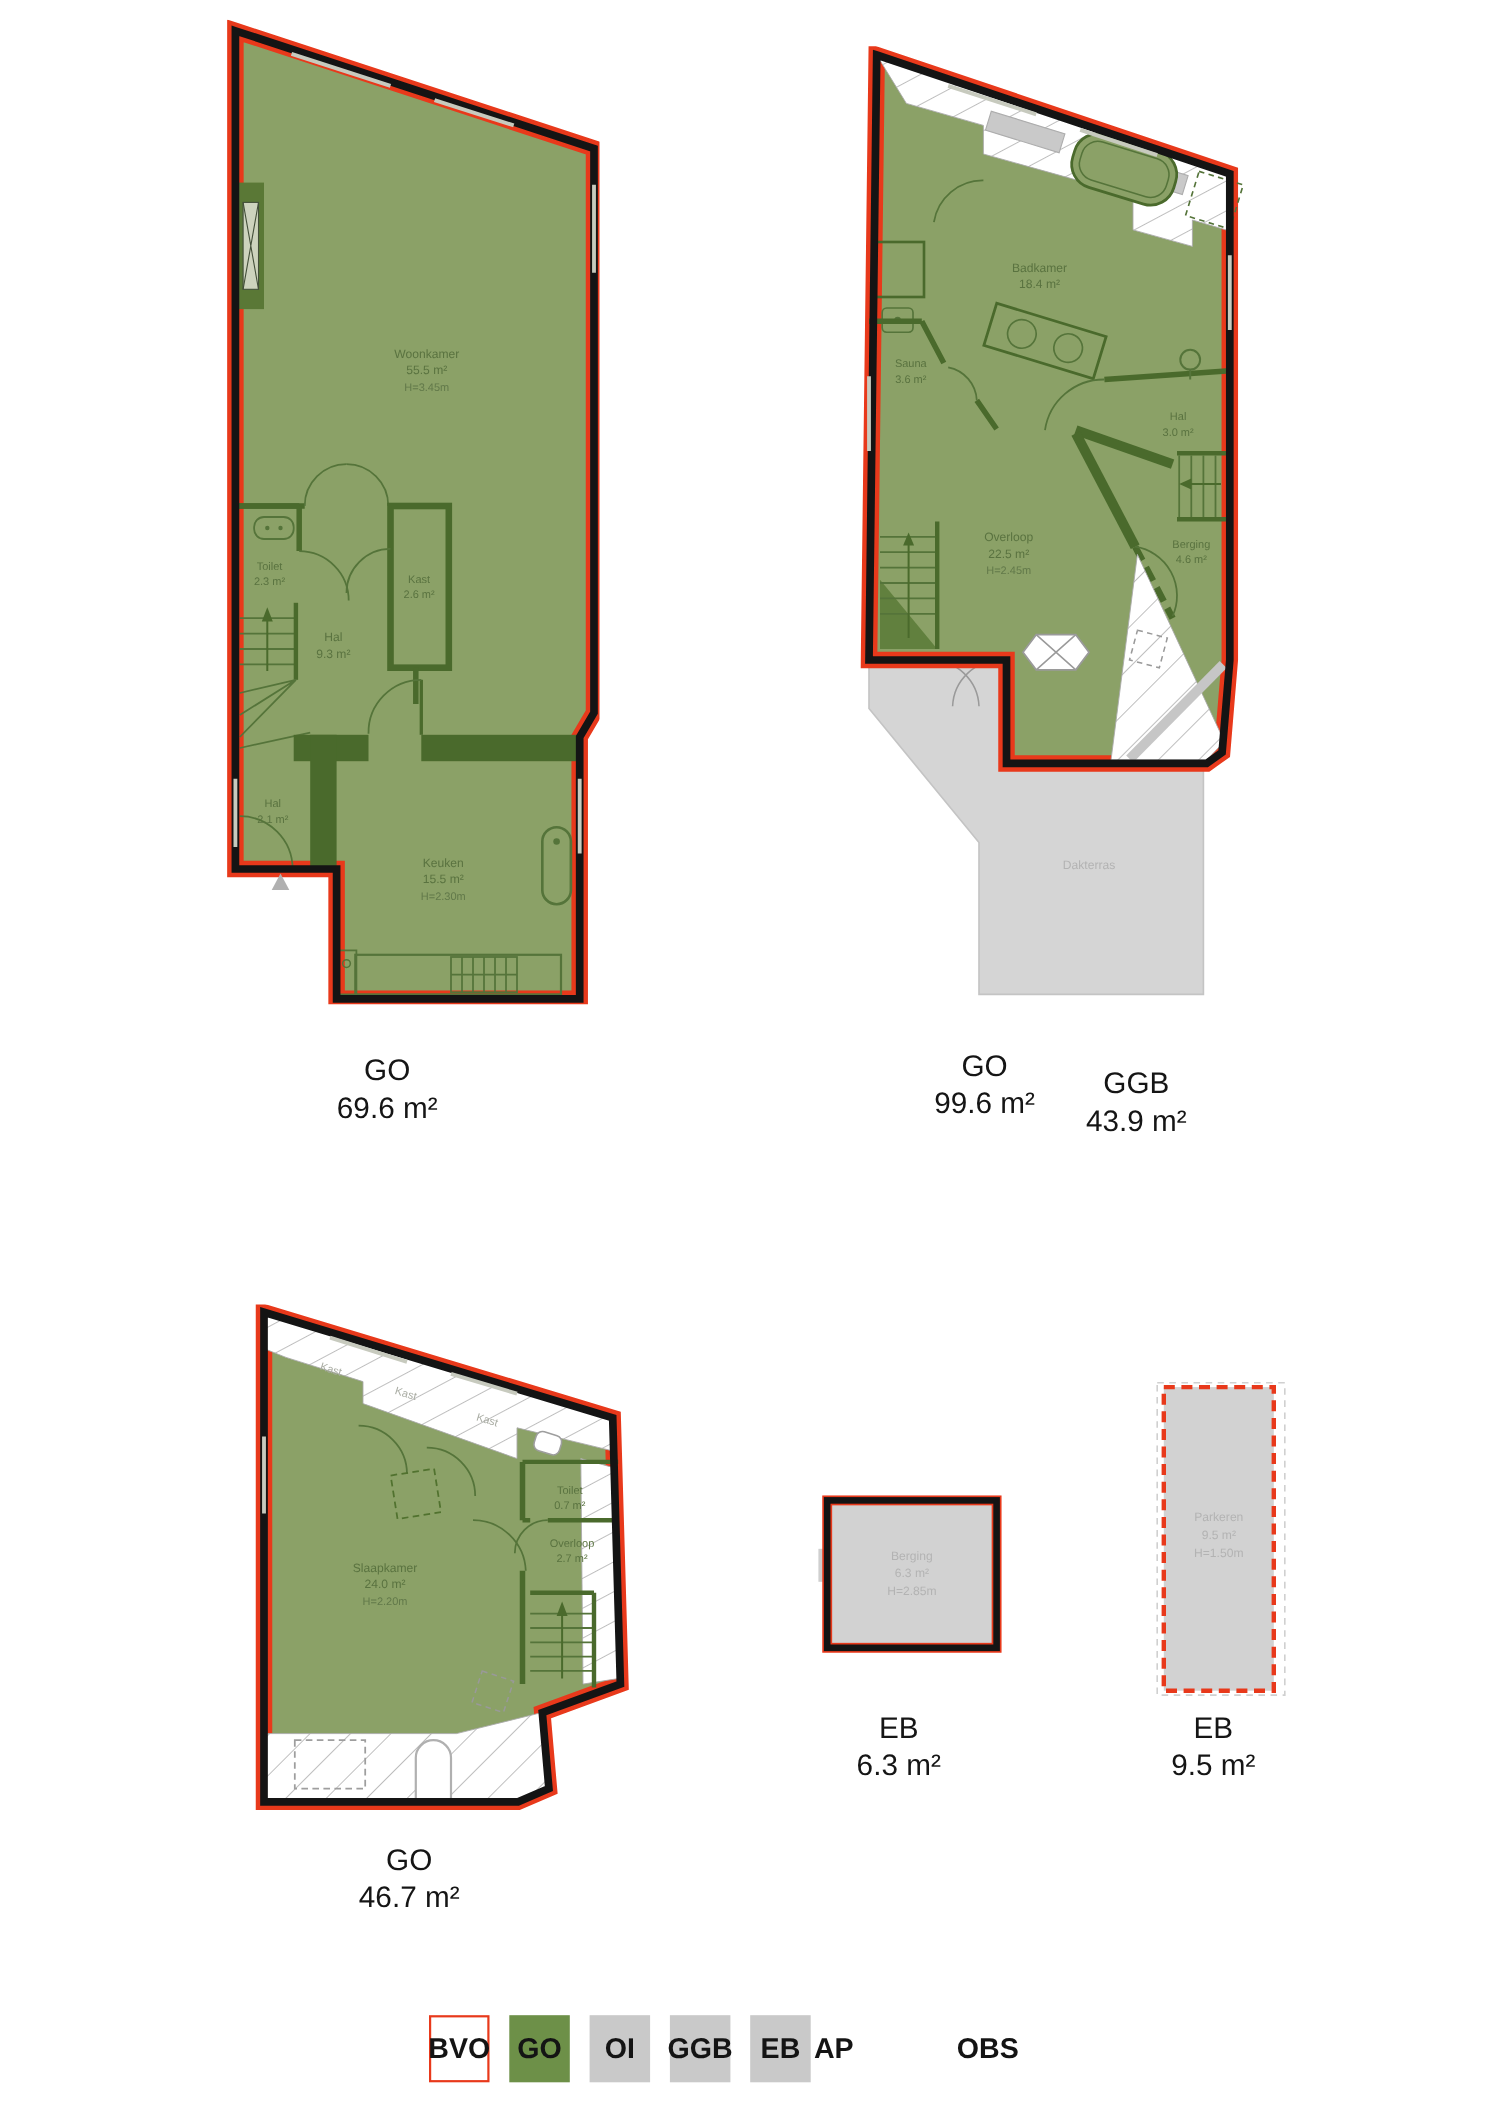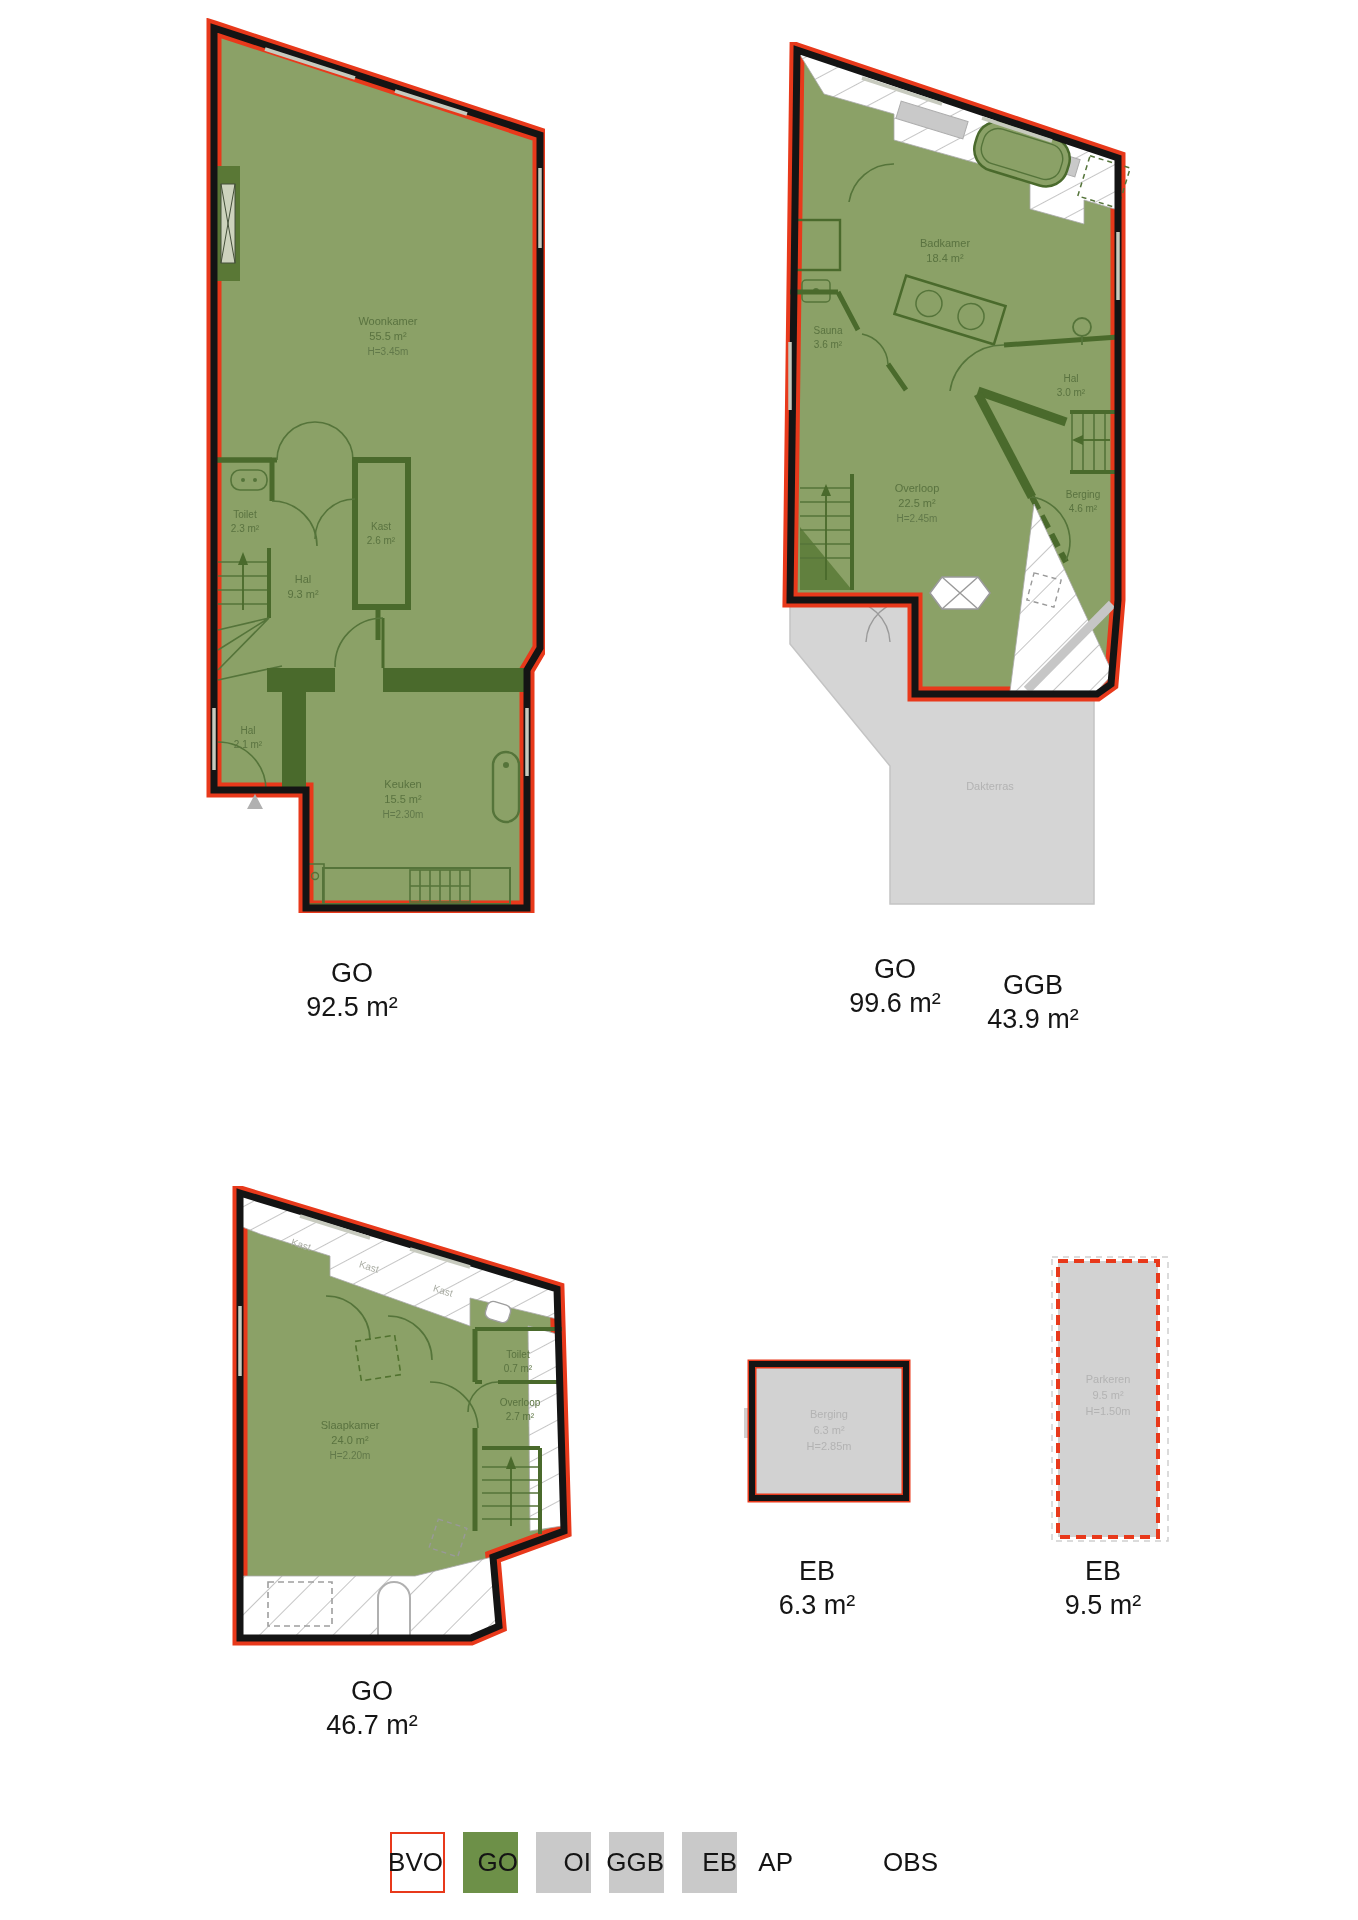--- a/index.html
+++ b/index.html
@@ -14,21 +14,21 @@
   .rtxt{fill:#5a7340;font-size:11px;text-anchor:middle;}
   .rtxt2{fill:#62794a;font-size:10px;text-anchor:middle;}
   .rtxts{fill:#5a7340;font-size:10px;text-anchor:middle;}
   .gtxt{fill:#b3b3b3;font-size:11px;text-anchor:middle;}
   .ktxt{fill:#a9aca3;font-size:10px;text-anchor:middle;}
   
   .plan-label{position:absolute;width:200px;text-align:center;font-size:27px;
               color:#151515;line-height:34px;}
   
   .lg-box{position:absolute;top:1832px;width:55px;height:61px;display:flex;align-items:center;
-          justify-content:flex-end;font-size:26px;color:#141414;box-sizing:border-box;}
+          justify-content:center;font-size:26px;color:#141414;box-sizing:border-box;font-weight:bold;}
   .lg-bvo{background:#fff;border:2px solid #e8391b;}
   .lg-go{background:#6d9048;}
   .lg-gray{background:#c9c9c9;}
   .lg-plain{background:transparent;}
 </style>
 </head>
 <body>
 
 <div id="canvas">
 
@@ -340,21 +340,21 @@
     <rect x="8" y="6" width="100" height="276" fill="#d2d2d2" stroke="#e8391b" stroke-width="4" stroke-dasharray="10,6"></rect>
     <g>
       <text class="gtxt" x="58" y="128">Parkeren</text>
       <text class="gtxt" x="58" y="144">9.5 m²</text>
       <text class="gtxt" x="58" y="160">H=1.50m</text>
     </g>
   </svg>
 
   <div class="plan-label" style="left:252px;top:956px">
     <span style="display:block">GO</span>
-    <span style="display:block">92.5 m²</span>
+    <span style="display:block">69.6 m²</span>
   </div>
   <div class="plan-label" style="left:795px;top:952px">
     <span style="display:block">GO</span>
     <span style="display:block">99.6 m²</span>
   </div>
   <div class="plan-label" style="left:933px;top:968px">
     <span style="display:block">GGB</span>
     <span style="display:block">43.9 m²</span>
   </div>
   <div class="plan-label" style="left:272px;top:1674px">

